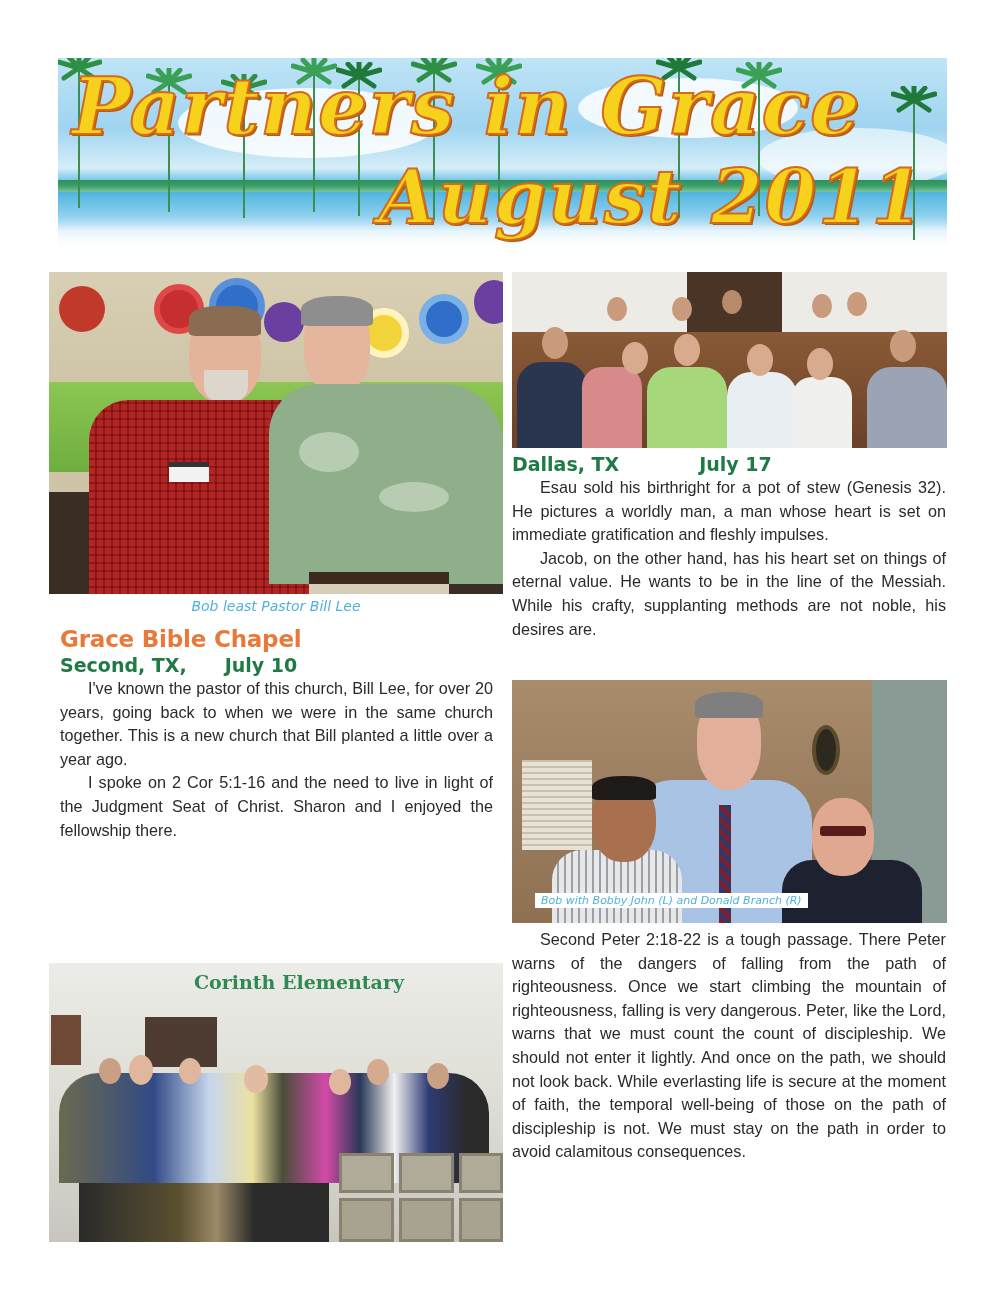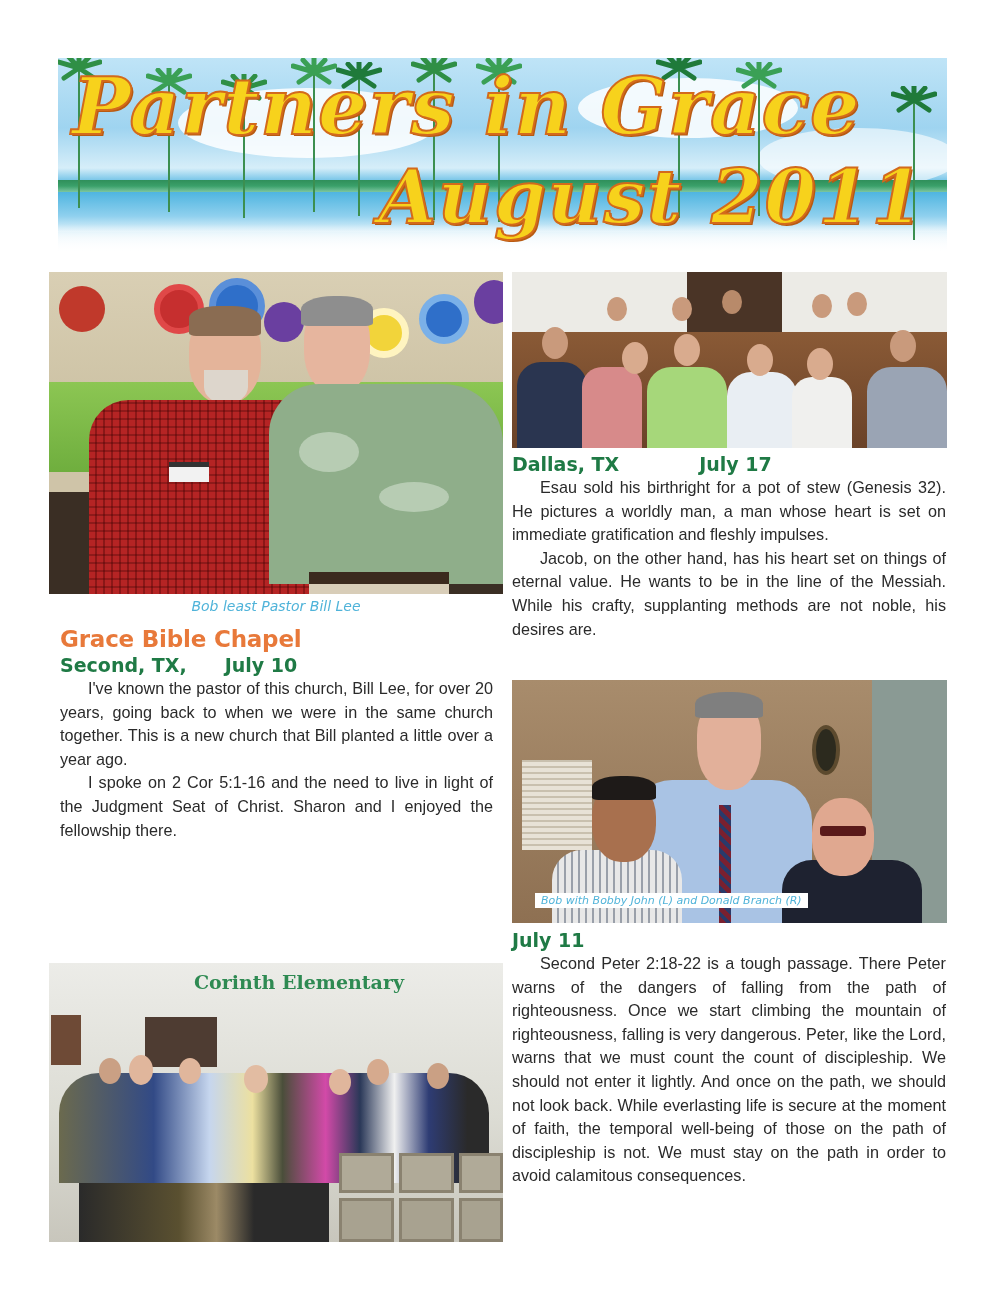--- a/index.html
+++ b/index.html
@@ -260,17 +260,14 @@
 
 <div class="article art-victor">
   <h3>
     <span>Dallas, TX</span><span class="date">July 17</span>
   </h3>
   <p>Esau sold his birthright for a pot of stew (Genesis 32). He pictures a worldly man, a man whose heart is set on immediate gratification and fleshly impulses.</p>
   <p>Jacob, on the other hand, has his heart set on things of eternal value. He wants to be in the line of the Messiah. While his crafty, supplanting methods are not noble, his desires are.</p>
 </div>
 
 <div class="article art-garland">
-  <h3>
-    <span class="date">July 11</span>
-  </h3>
   <p>Second Peter 2:18-22 is a tough passage. There Peter warns of the dangers of falling from the path of righteousness. Once we start climbing the mountain of righteousness, falling is very dangerous. Peter, like the Lord, warns that we must count the count of discipleship. We should not enter it lightly. And once on the path, we should not look back. While everlasting life is secure at the moment of faith, the temporal well-being of those on the path of discipleship is not. We must stay on the path in order to avoid calamitous consequences.</p>
 </div>
 
 </body></html>

